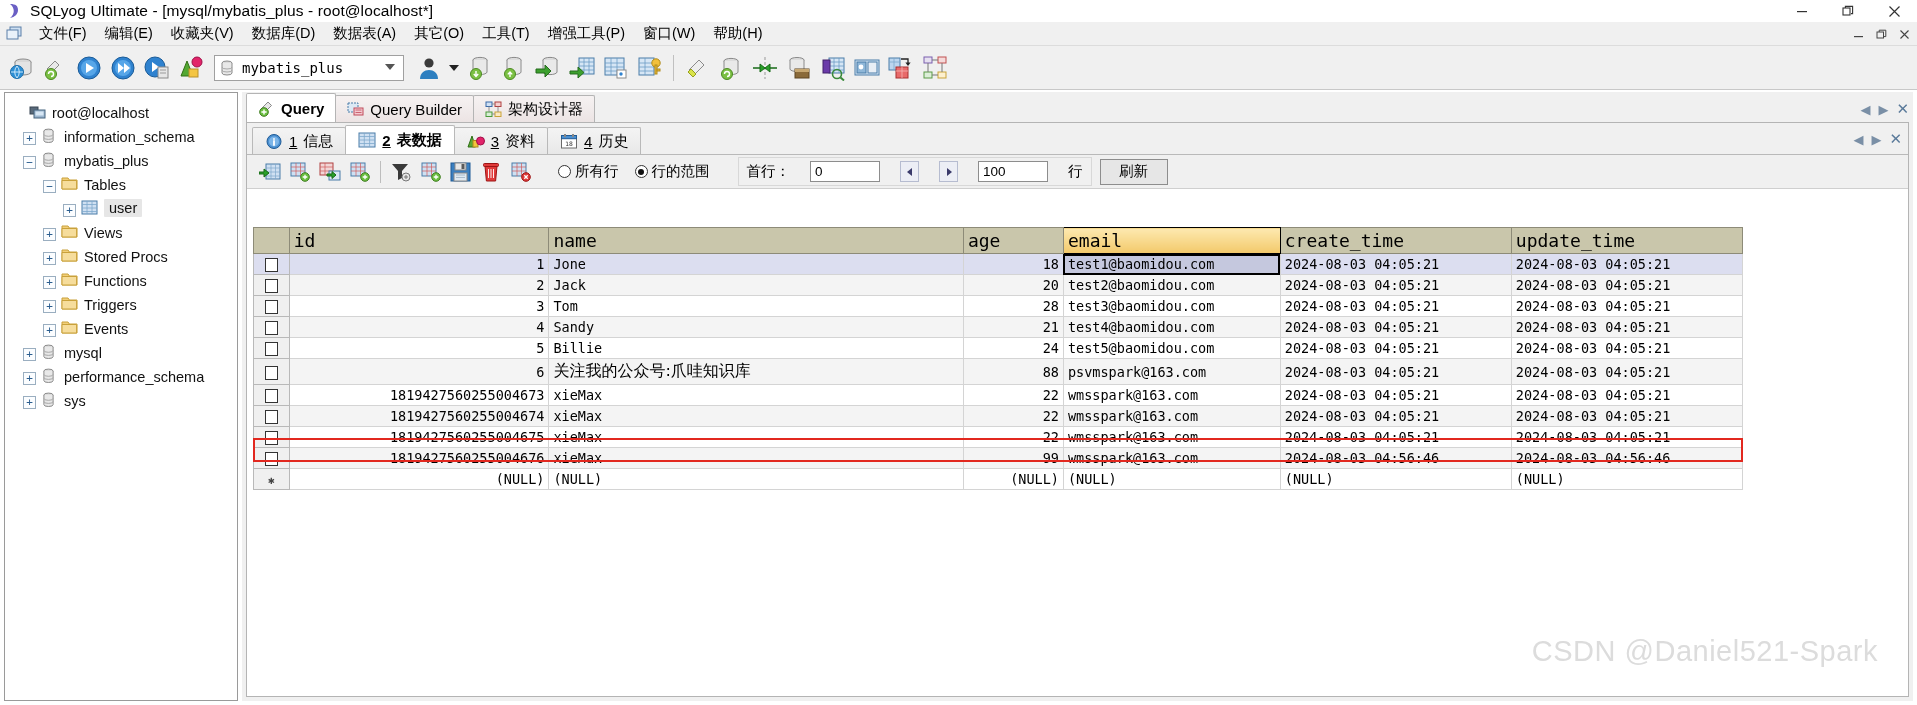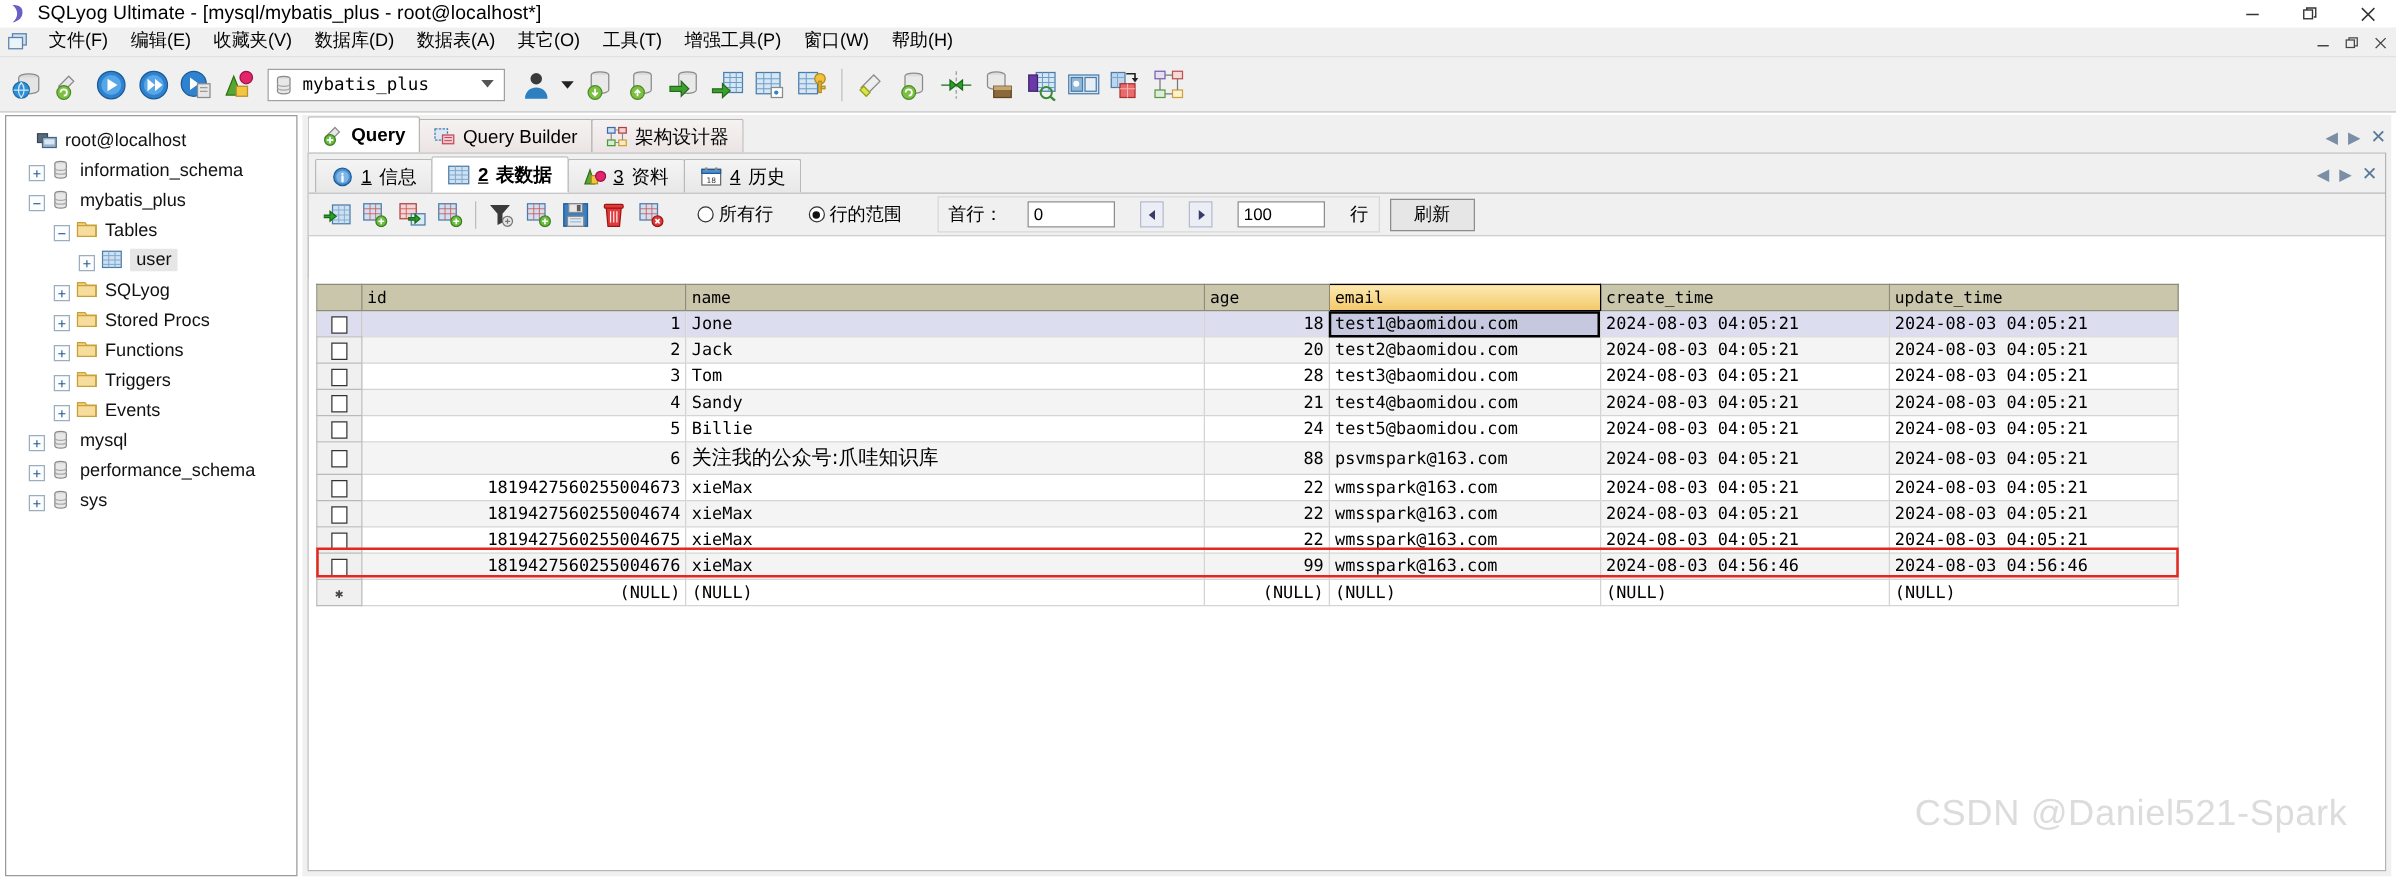--- a/index.html
+++ b/index.html
@@ -178,21 +178,21 @@
 
   
   .gridtoolbar {
     height: 34px; display: flex; align-items: center;
     padding-left: 8px; background: #f0f0f0;
     border-bottom: 1px solid #cfcfcf;
   }
   .gt-ico { width: 26px; height: 26px; margin: 0 2px; flex:none;
             display:flex; align-items:center; justify-content:center; }
   .gt-sep { width:1px; height:22px; background:#bdbdbd; margin:0 5px; flex:none; }
-  .radio-group { display:flex; align-items:center; margin-left: 22px; gap: 28px; }
+  .radio-group { display:flex; align-items:center; margin-left: 22px; gap: 16px; }
   .radio { display:flex; align-items:center; gap: 4px; font-size: 14.5px; color:#000; }
   .radio .dot {
     width: 13px; height: 13px; border-radius: 50%;
     border: 1.6px solid #333; background: #fff; flex:none;
     display:flex; align-items:center; justify-content:center;
   }
   .radio .dot i { width: 6px; height:6px; border-radius:50%; background:#111; display:block; }
   .rowspec {
     display:flex; align-items:center; margin-left: 28px; gap: 20px;
     background: #f0f0f0; padding: 3px 8px;
@@ -224,21 +224,21 @@
     font-family: "DejaVu Sans Mono", monospace;
     font-size: 13.5px;
     width: 1490px;
   }
   .grid th {
     background: #c9c6ab; color:#000;
     border: 1px solid #8d8b78;
     font-weight: normal; text-align: left;
     padding: 2px 4px; height: 21px;
     font-family: "DejaVu Sans Mono", monospace;
-    font-size: 13px;
+    font-size: 18px;
   }
   .grid th.colsel { background: linear-gradient(#fde9b0, #f3c96a); border:1px solid #000; }
   .grid th.rowhdr { width: 30px; background:#c9c6ab; }
   .grid td {
     border: 1px solid #d4d4d4; border-top:none; border-left:none;
     padding: 2px 4px; height: 21px; color:#000;
     white-space: nowrap; overflow:hidden;
     background: #ffffff;
   }
   .grid tr.sel td { background: #dcdef0; }
@@ -583,21 +583,21 @@
     </div>
 
     <div class="tree-row" style="padding-left:38px">
       <span class="expander">+</span>
       <span class="t-ico">
         <svg width="17" height="15" viewBox="0 0 17 15">
           <path d="M1 2 h6 l1.4 2 h7.6 v9 H1 z" fill="#f2cf7a" stroke="#c9a13a"></path>
           <path d="M1 4.5 h14.6 v8.5 H1 z" fill="#f6dd9c" stroke="#c9a13a"></path>
         </svg>
       </span>
-      <span class="t-label">SQLyog</span>
+      <span class="t-label">Views</span>
     </div>
 
     <div class="tree-row" style="padding-left:38px">
       <span class="expander">+</span>
       <span class="t-ico">
         <svg width="17" height="15" viewBox="0 0 17 15">
           <path d="M1 2 h6 l1.4 2 h7.6 v9 H1 z" fill="#f2cf7a" stroke="#c9a13a"></path>
           <path d="M1 4.5 h14.6 v8.5 H1 z" fill="#f6dd9c" stroke="#c9a13a"></path>
         </svg>
       </span>

